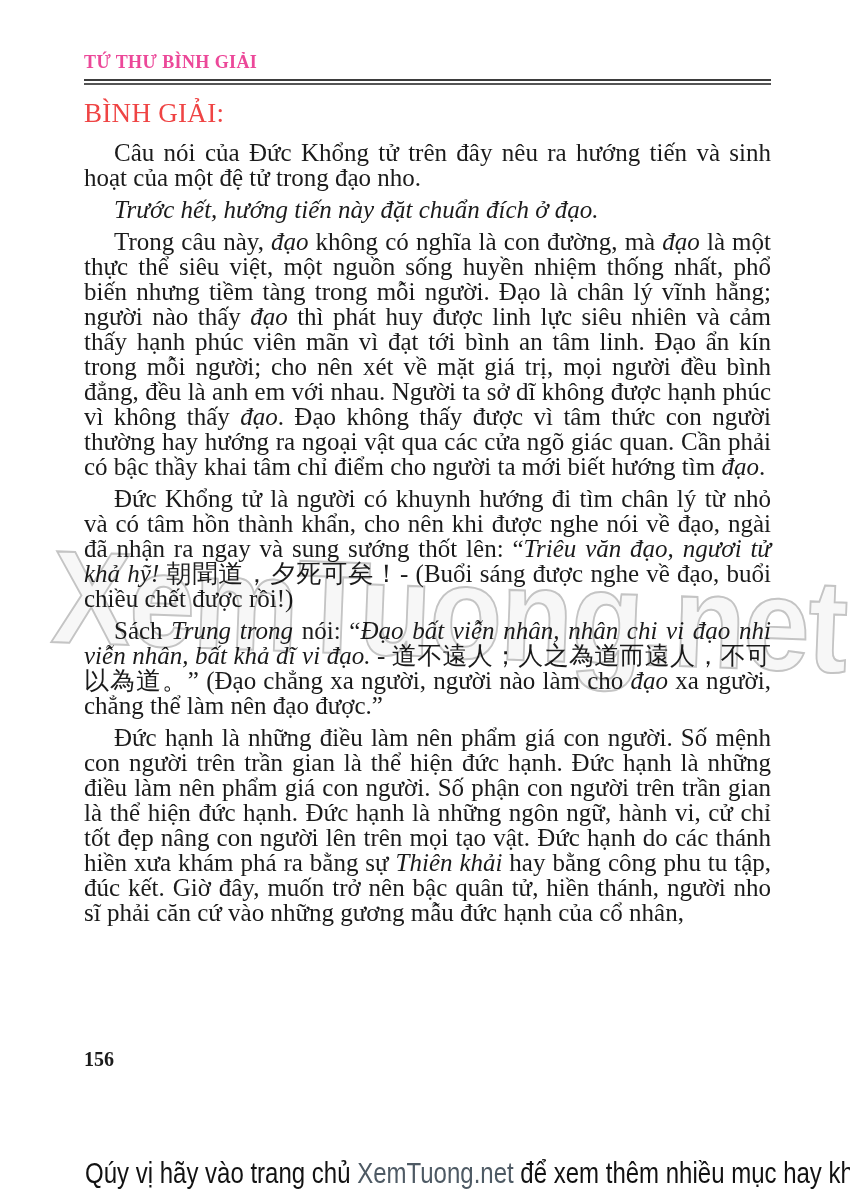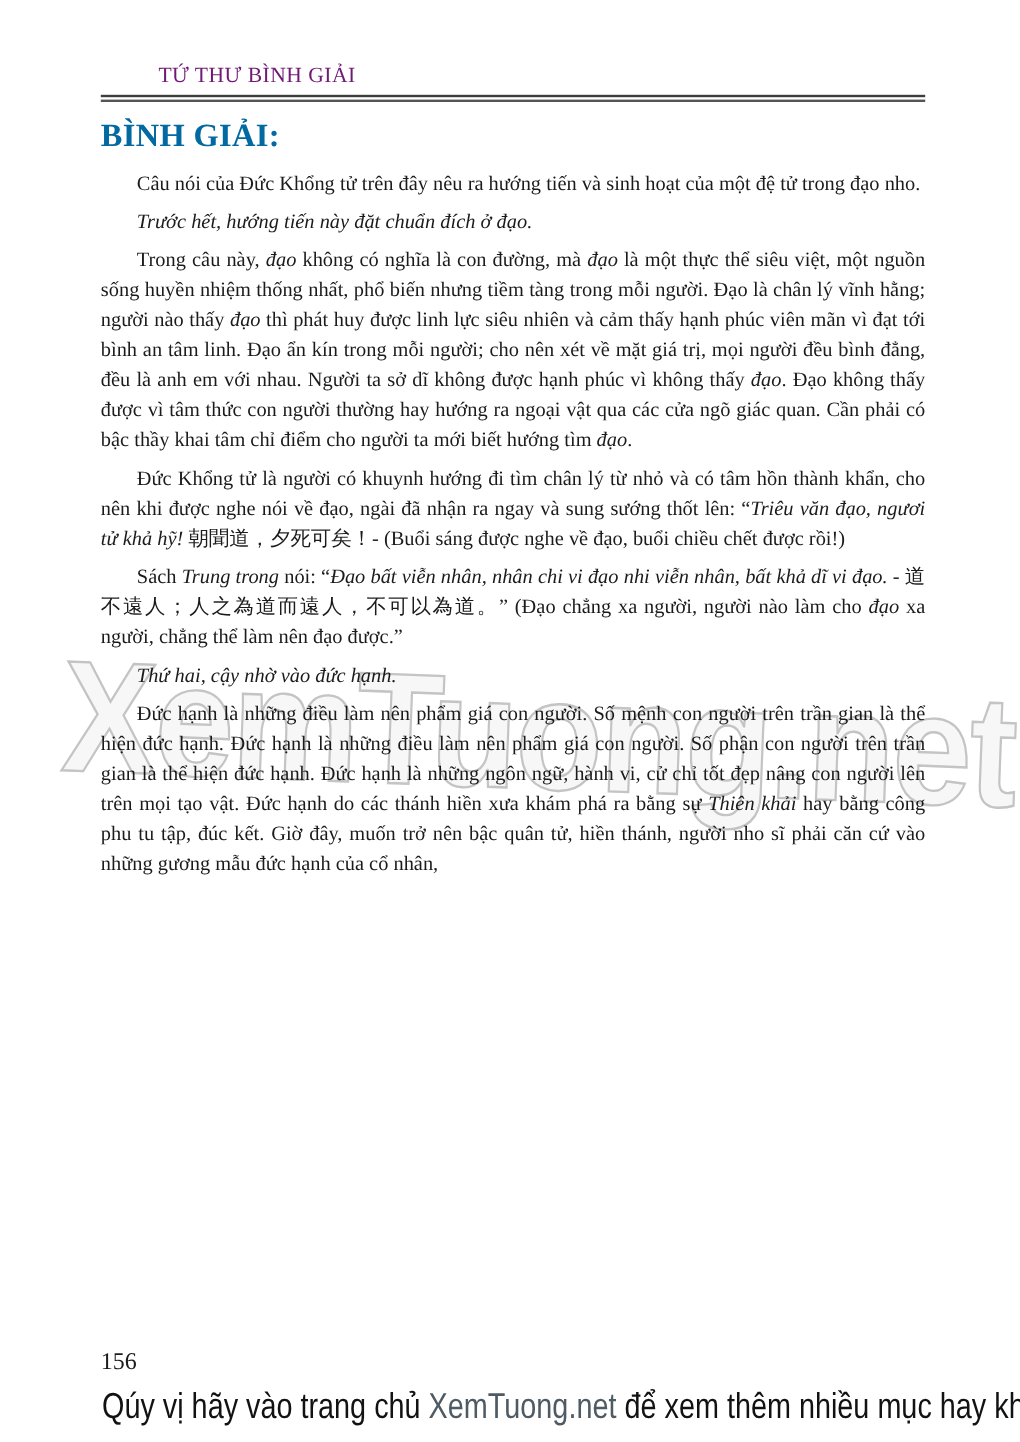--- a/index.html
+++ b/index.html
@@ -14,52 +14,51 @@
   .page { position: absolute; inset: 0; background: #ffffff; }
 
   .content {
     position: absolute;
     left: 84px; top: 52px;
     width: 687px;
     z-index: 1;
   }
   .running-head {
     font-size: 18px;
-    font-weight: normal;
+    font-weight: bold;
     letter-spacing: 0.4px;
-    color: #701a75;
-    margin-left: 48px;
+    color: #ec4899;
   }
   .rule {
     margin-top: 6px;
     height: 2px;
     border-top: 2px solid #3d3d3d;
     border-bottom: 2px solid #555;
   }
   .section-heading {
     margin-top: 13px;
     font-size: 27px;
-    font-weight: bold;
+    font-weight: normal;
     letter-spacing: 0.3px;
-    color: #0369a1;
+    color: #ef4444;
   }
   .article {
     margin-top: 11px;
-    font-size: 17px;
+    font-size: 25px;
     line-height: 25px;
     text-align: justify;
   }
   .article p.para { margin: 0 0 7px 0; text-indent: 30px; }
   .article p.para.it { font-style: italic; font-family: Liberation Serif, serif; }
 
   .pagenum {
     position: absolute;
-    left: 84px; top: 1124px;
+    left: 84px; top: 1048px;
     font-size: 20px;
-    font-weight: normal;
+    font-weight: bold;
     z-index: 1;
   }
 
   .watermark {
     position: absolute;
     left: 52px; top: 524px;
     font-family: "Liberation Sans", sans-serif;
     font-weight: bold;
     font-size: 132px;
     line-height: 1.1;
@@ -98,21 +97,20 @@
   <div class="content">
     <div class="running-head">TỨ THƯ BÌNH GIẢI</div>
     <div class="rule"></div>
     <div class="section-heading">BÌNH GIẢI:</div>
     <div class="article">
         <p class="para">Câu nói của Đức Khổng tử trên đây nêu ra hướng tiến và sinh hoạt của một đệ tử trong đạo nho.</p>
         <p class="para it">Trước hết, hướng tiến này đặt chuẩn đích ở đạo.</p>
         <p class="para">Trong câu này, <i>đạo</i> không có nghĩa là con đường, mà <i>đạo</i> là một thực thể siêu việt, một nguồn sống huyền nhiệm thống nhất, phổ biến nhưng tiềm tàng trong mỗi người. Đạo là chân lý vĩnh hằng; người nào thấy <i>đạo</i> thì phát huy được linh lực siêu nhiên và cảm thấy hạnh phúc viên mãn vì đạt tới bình an tâm linh. Đạo ẩn kín trong mỗi người; cho nên xét về mặt giá trị, mọi người đều bình đẳng, đều là anh em với nhau. Người ta sở dĩ không được hạnh phúc vì không thấy <i>đạo</i>. Đạo không thấy được vì tâm thức con người thường hay hướng ra ngoại vật qua các cửa ngõ giác quan. Cần phải có bậc thầy khai tâm chỉ điểm cho người ta mới biết hướng tìm <i>đạo</i>.</p>
         <p class="para">Đức Khổng tử là người có khuynh hướng đi tìm chân lý từ nhỏ và có tâm hồn thành khẩn, cho nên khi được nghe nói về đạo, ngài đã nhận ra ngay và sung sướng thốt lên: “<i>Triêu văn đạo, ngươi tử khả hỹ!</i> 朝聞道，夕死可矣！- (Buổi sáng được nghe về đạo, buổi chiều chết được rồi!)</p>
         <p class="para">Sách <i>Trung trong</i> nói: “<i>Đạo bất viễn nhân, nhân chi vi đạo nhi viễn nhân, bất khả dĩ vi đạo.</i> - 道不遠人；人之為道而遠人，不可以為道。” (Đạo chẳng xa người, người nào làm cho <i>đạo</i> xa người, chẳng thể làm nên đạo được.”</p>
-        <p class="para it">Thứ hai, cậy nhờ vào đức hạnh.</p>
         <p class="para">Đức hạnh là những điều làm nên phẩm giá con người. Số mệnh con người trên trần gian là thể hiện đức hạnh. Đức hạnh là những điều làm nên phẩm giá con người. Số phận con người trên trần gian là thể hiện đức hạnh. Đức hạnh là những ngôn ngữ, hành vi, cử chỉ tốt đẹp nâng con người lên trên mọi tạo vật. Đức hạnh do các thánh hiền xưa khám phá ra bằng sự <i>Thiên khải</i> hay bằng công phu tu tập, đúc kết. Giờ đây, muốn trở nên bậc quân tử, hiền thánh, người nho sĩ phải căn cứ vào những gương mẫu đức hạnh của cổ nhân,</p>
       </div>
   </div>
 
   <div class="pagenum">156</div>
 
   <div class="footer">
     <span>Qúy vị hãy vào trang chủ </span><span class="site">XemTuong.net</span><span> để xem thêm nhiều mục hay khác</span>
   </div>
 

